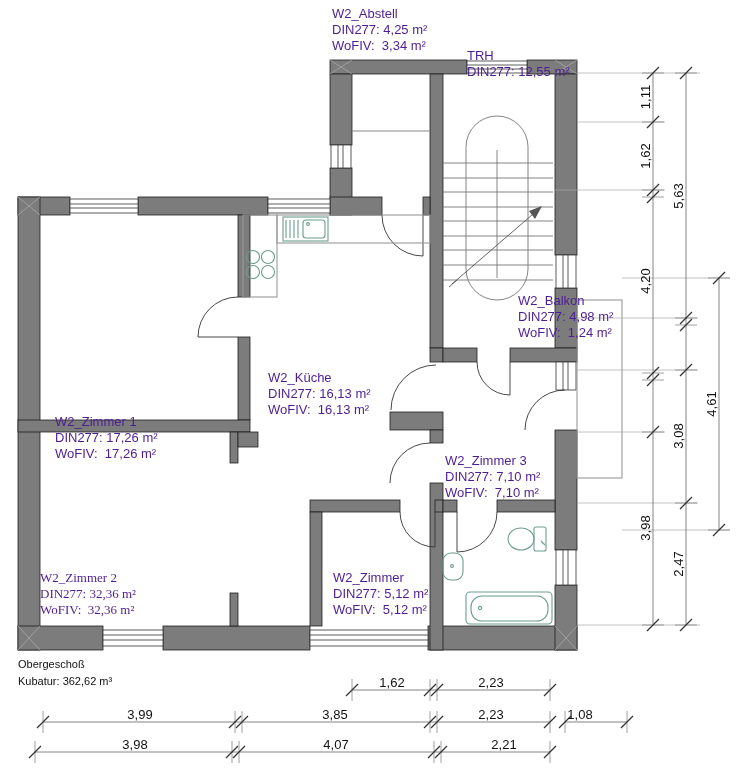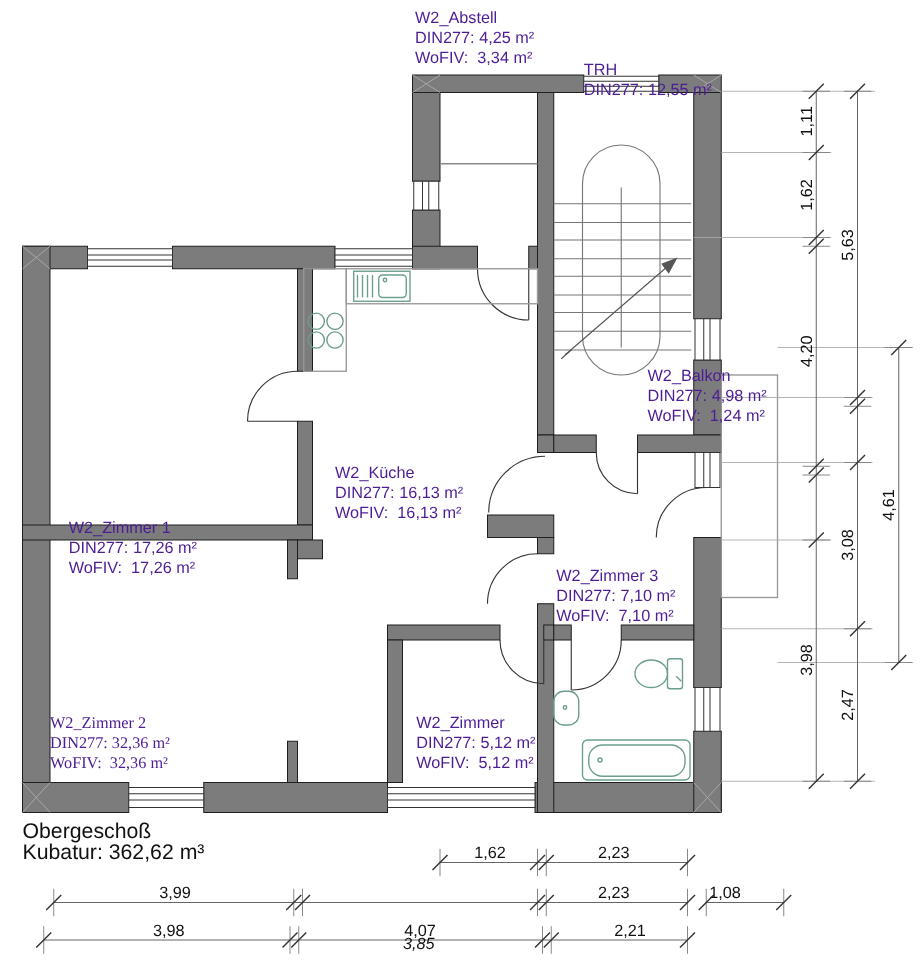--- a/index.html
+++ b/index.html
@@ -4,21 +4,21 @@
 <style>
   html,body{margin:0;padding:0;background:#ffffff;}
   .stage{position:relative;width:736px;height:768px;background:#fff;overflow:hidden;
          font-family:"Liberation Sans", sans-serif;color:#111;}
   svg{position:absolute;left:0;top:0;}
   .room-label{position:absolute;font-size:13px;line-height:16px;color:#4c1d95;}
   .room-label span{display:block;white-space:pre;}
   .dim{position:absolute;font-size:13px;color:#111;white-space:pre;
        transform:translate(-50%,-50%);}
   .dim.v{transform:translate(-50%,-50%) rotate(-90deg);}
-  .footer-label{position:absolute;font-size:17px;line-height:17px;color:#111;}
+  .footer-label{position:absolute;font-size:11px;line-height:17px;color:#111;}
   .footer-label span{display:block;white-space:pre;}
 </style>
 </head>
 <body>
 
 <div class="stage">
 
 <svg width="736" height="768" viewBox="0 0 736 768">
   <defs>
 
@@ -359,21 +359,21 @@
 <div class="dim v" style="left:678px;top:196px;">5,63</div>
 <div class="dim v" style="left:678px;top:436px;">3,08</div>
 <div class="dim v" style="left:678px;top:564px;">2,47</div>
 
 <div class="dim v" style="left:711px;top:404px;">4,61</div>
 
 <div class="dim" style="left:392px;top:682px;">1,62</div>
 <div class="dim" style="left:491px;top:682px;">2,23</div>
 
 <div class="dim" style="left:140px;top:714px;">3,99</div>
-<div class="dim" style="left:335px;top:755px;font-style:italic;">3,85</div>
+<div class="dim" style="left:335px;top:714px;">3,85</div>
 <div class="dim" style="left:491px;top:714px;">2,23</div>
 <div class="dim" style="left:580px;top:714px;">1,08</div>
 
 <div class="dim" style="left:135px;top:744px;">3,98</div>
 <div class="dim" style="left:336px;top:744px;">4,07</div>
 <div class="dim" style="left:491px;top:744px;margin-left:13px;">2,21</div>
 
 </div>
 
 </body></html>

